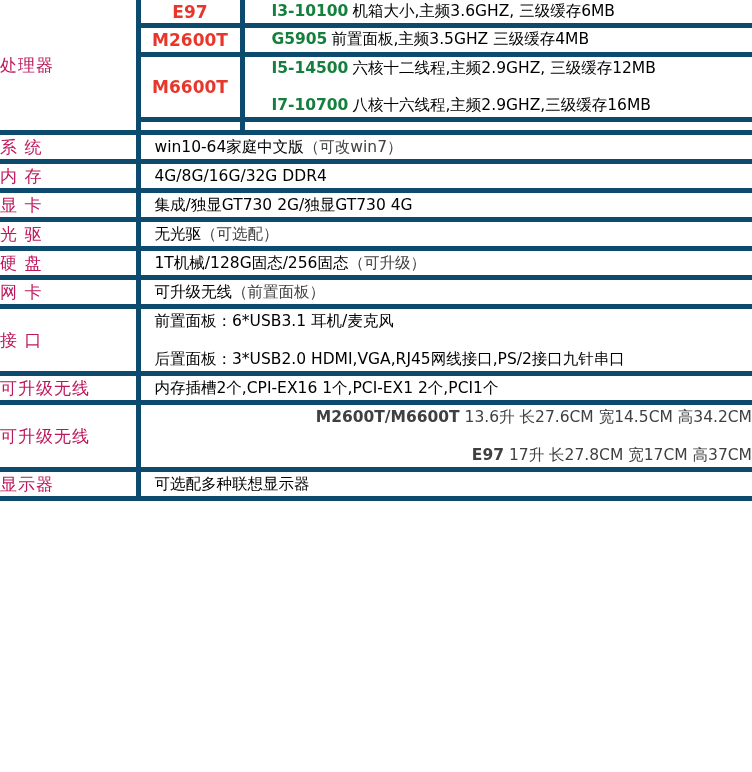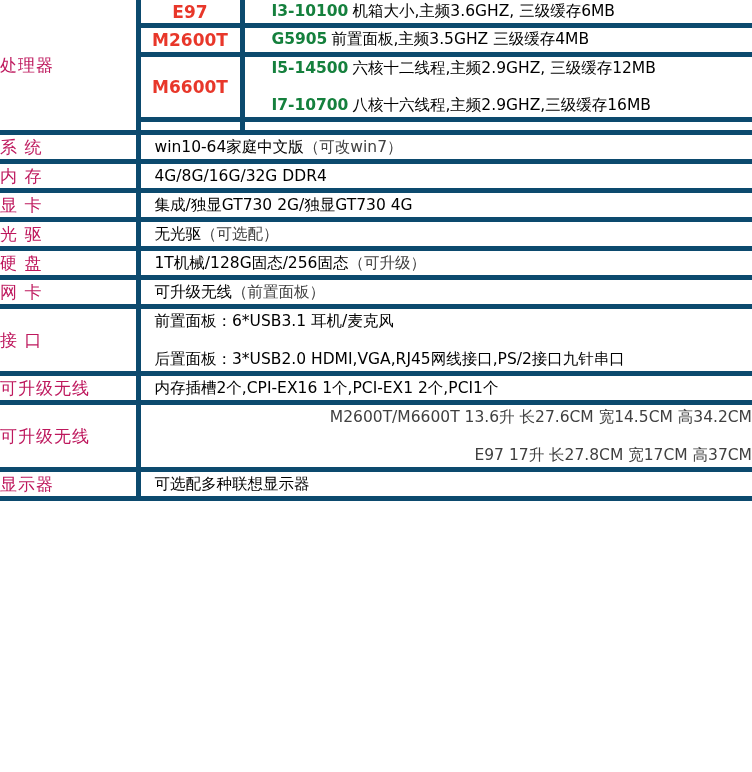--- a/index.html
+++ b/index.html
@@ -57,21 +57,21 @@
     color: #000;
   }
   .value-cell.pad-left {
     padding-left: 14px;
   }
   .red {
     color: #404040;
     text-align: right;
   }
   .bold {
-    font-weight: normal;
+    font-weight: bold;
   }
   .line {
     display: block;
     white-space: nowrap;
   }
   .line + .line {
     margin-top: 14px;
   }
   .cpu-value {
     font-size: 15.5px;

